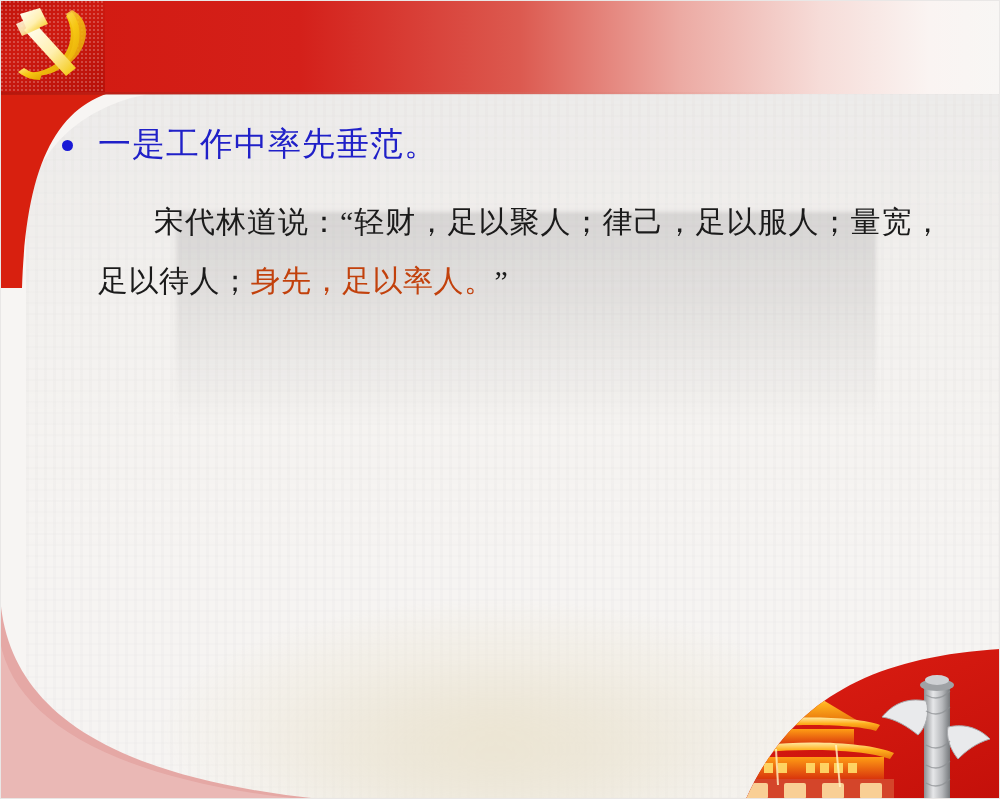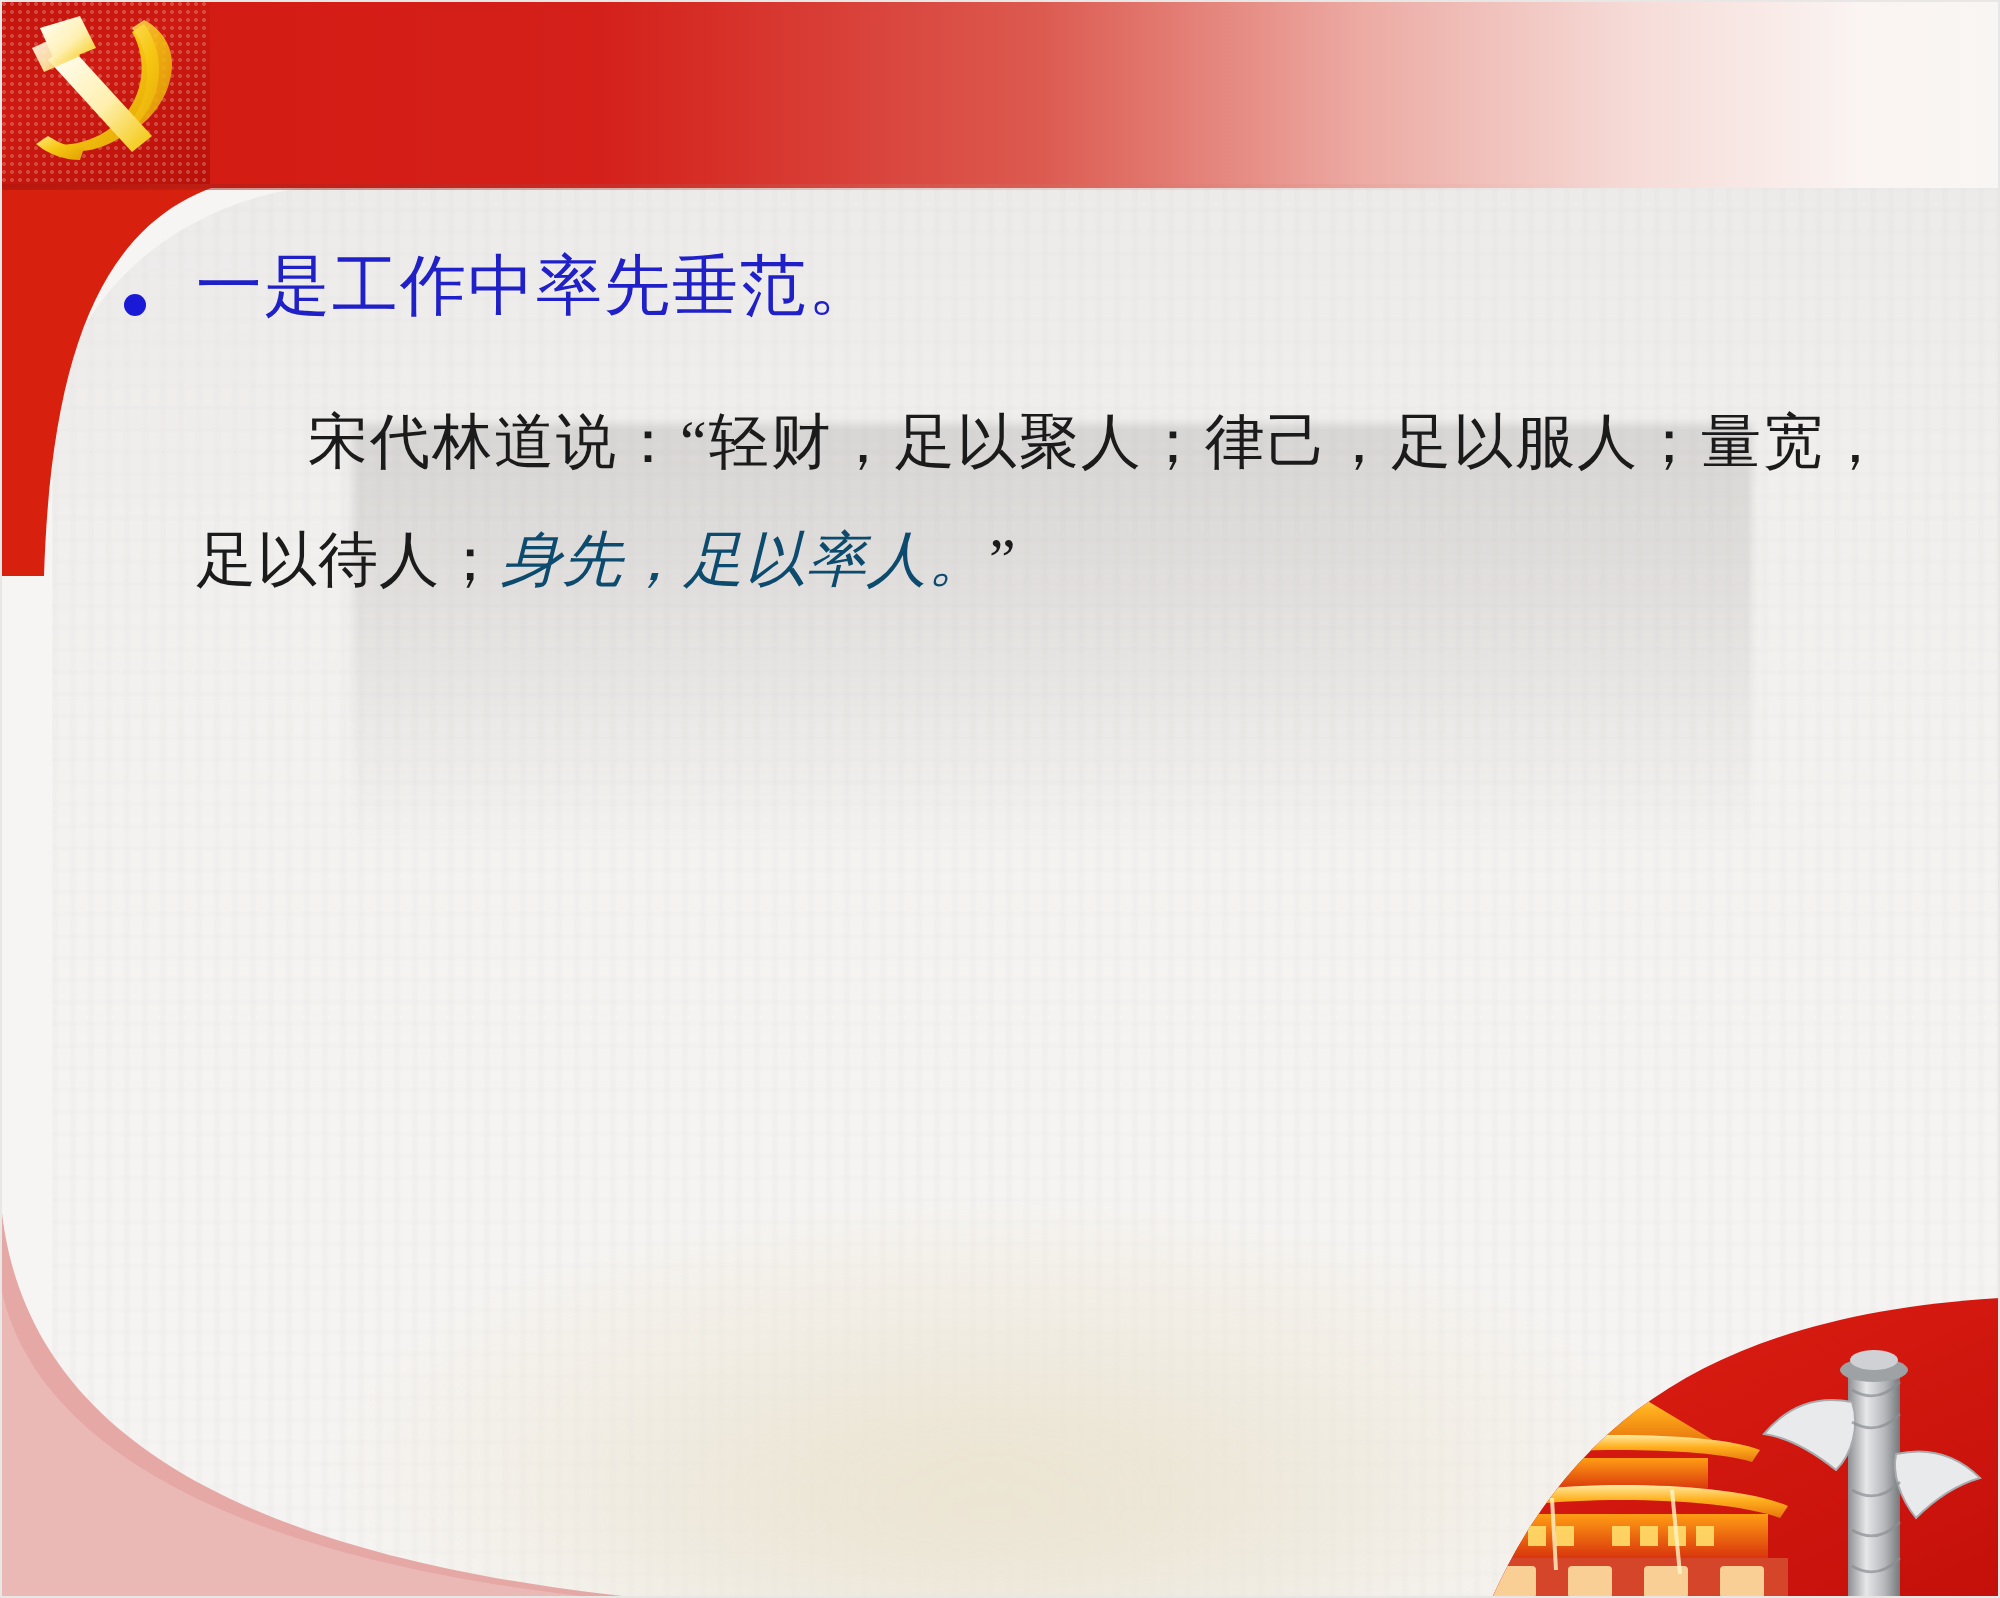--- a/index.html
+++ b/index.html
@@ -87,21 +87,21 @@
   
   .pink-curve { position:absolute; left:0; bottom:0; width:320px; height:250px; z-index:3; }
 
   
   .br-deco { position:absolute; right:0; bottom:0; width:320px; height:150px; z-index:4; }
 
   
   .title-row {
     position:absolute; left:56px; top:124px;
     width:880px;
-    display:flex; align-items:center;
+    display:flex; align-items:flex-start;
     z-index:7;
   }
   .bullet {
     width:11px; height:11px; border-radius:50%;
     background:#1a1ad6;
     margin:16px 25px 0 6px;
     flex:0 0 auto;
   }
   .title-text {
     font-size:33px; line-height:1.26;
@@ -119,21 +119,21 @@
     font-size:30px;
     line-height:59px;
     color:#1b1b1b;
     text-align:justify;
     text-justify:inter-character;
     letter-spacing:0.5px;
     text-indent:56px;
     font-family:"Liberation Serif", serif;
   }
   .para + .para { margin-top:12px; }
-  .red-em { color:#0c4a6e;font-style:italic; }
+  .red-em { color:#c2410c; }
 
   .frame-border {
     position:absolute; inset:0;
     border:1px solid #e9e7e6;
     pointer-events:none;
     z-index:20;
   }
 </style>
 </head>
 <body>

